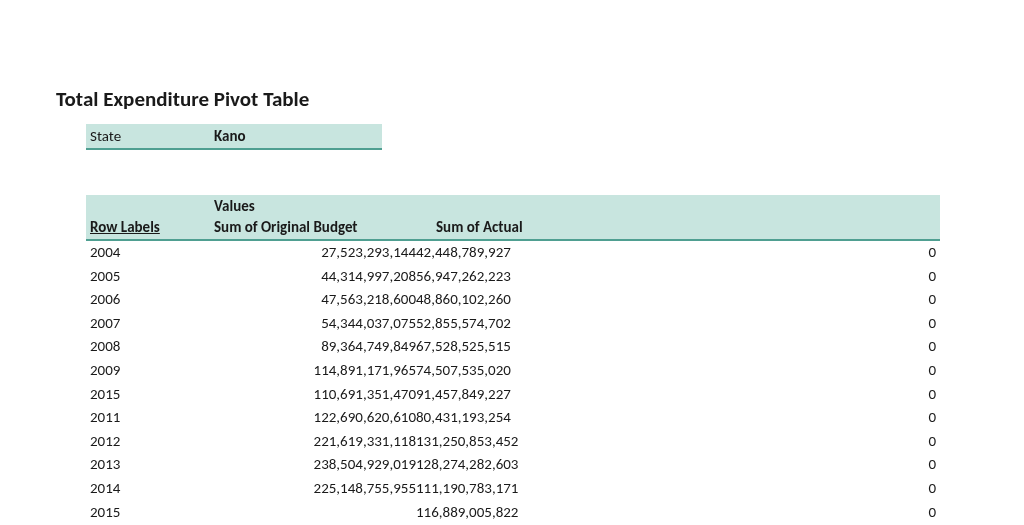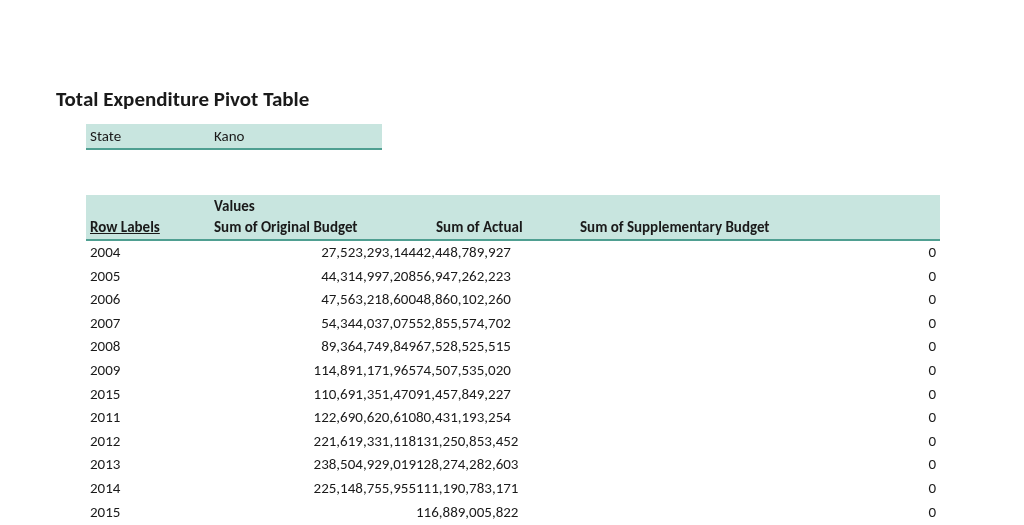--- a/index.html
+++ b/index.html
@@ -35,21 +35,21 @@
     display: flex;
     align-items: center;
   }
   .filter-label {
     font-weight: 400;
     font-size: 15px;
     padding-left: 4px;
     width: 124px;
   }
   .filter-value {
-    font-weight: 400;
+    font-weight: 700;
     font-size: 15px;
   }
   .values-label-bar {
     position: absolute;
     left: 86px;
     top: 195px;
     height: 22px;
     width: 854px;
     background: #c8e5df;
     display: flex;
@@ -114,21 +114,20 @@
     <div class="filter-value">Kano</div>
   </div>
 
   <div class="values-label-bar"></div>
   <div class="values-label">Values</div>
 
   <div class="header-bar"></div>
   <div class="col c0">Row Labels</div>
   <div class="col c1">Sum of Original Budget</div>
   <div class="col c2">Sum of Actual</div>
-  <div class="col c3">Sum of Supplementary Budget</div>
 
   <div class="data-area" id="data-area">
 
   <div class="row">
         <div class="cell label">2004</div>
         <div class="cell orig">27,523,293,144</div>
         <div class="cell act">42,448,789,927</div>
         <div class="cell supp">0</div>
       </div>
       <div class="row">

